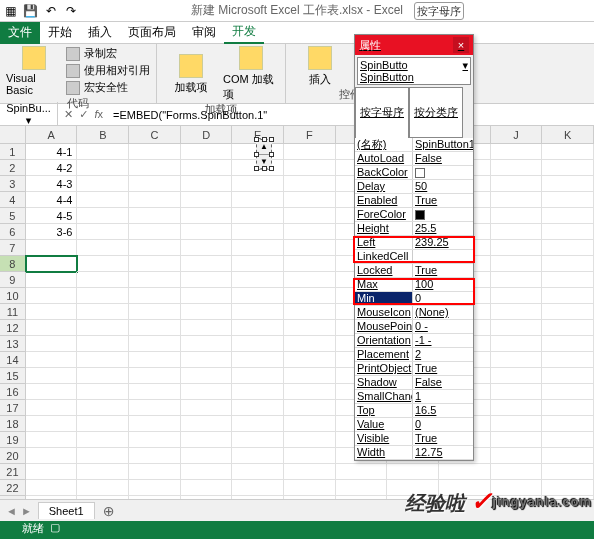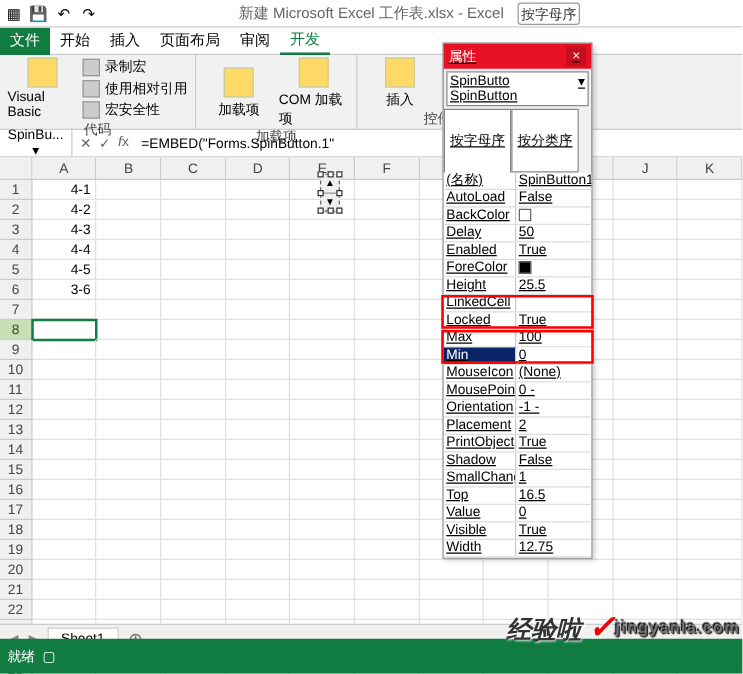--- a/index.html
+++ b/index.html
@@ -54,21 +54,21 @@
 .pval { flex: 1; padding-left: 2px; font-size: 11px; line-height: 13px; overflow: hidden; }
 .prow.sel .pkey { background: #0a246a; color: #fff; }
 .prow.sel .pval { background: #fff; }
 .redbox1 { position: absolute; border: 2px solid red; left: -2px; top: 0; width: 122px; height: 27px; pointer-events: none; }
 .redbox2 { position: absolute; border: 2px solid red; left: -2px; top: 0; width: 122px; height: 27px; pointer-events: none; }
 .pwrap { position: relative; }
 .sheet-tabs { position: absolute; bottom: 18px; left: 0; right: 0; height: 22px; display: flex; align-items: center; border-top: 1px solid #ccc; background: #f0f0f0; }
 .stab-nav { display: flex; gap: 4px; padding: 0 6px; color: #888; }
 .stab { border: 1px solid #ccc; border-bottom: none; background: #fff; padding: 2px 10px; font-size: 11px; }
 .stab-add { padding: 0 8px; font-size: 14px; color: #666; }
-.status-bar { position: absolute; bottom: 0; left: 0; right: 0; height: 28px; background: #107c41; color: #fff; font-size: 11px; display: flex; align-items: center; padding: 0 6px; gap: 6px; }
+.status-bar { position: absolute; bottom: 0; left: 0; right: 0; height: 18px; background: #107c41; color: #fff; font-size: 11px; display: flex; padding: 0 22px; gap: 6px; }
 .watermark { position: absolute; right: 2px; bottom: 22px; display: flex; align-items: center; }
 .wm-main { font-size: 20px; font-weight: bold; color: #333; font-style: italic; text-shadow: 1px 1px 2px #fff; }
 .wm-main .ck { color: #e00; font-size: 26px; }
 .wm-sub { font-size: 13px; color: #737373; text-shadow: 1px 1px 1px #000, -1px -1px 1px #000; font-weight: bold; letter-spacing: 1px; }
 .swatch { width: 10px; height: 10px; border: 1px solid #666; display: inline-block; margin-right: 2px; vertical-align: middle; }
 .swatch.white { background: #fff; }
 .swatch.black { background: #000; }
 </style>
 </head>
 <body>
@@ -578,20 +578,24 @@
         <div class="pval"><span class="swatch black"></span>&amp;H8000001</div>
       </div>
       <div class="prow">
         <div class="pkey">Height</div>
         <div class="pval">25.5</div>
       </div>
       <div class="pwrap">
         <div class="redbox1"></div>
       </div>
       <div class="prow">
+        <div class="pkey">Left</div>
+        <div class="pval">239.25</div>
+      </div>
+      <div class="prow">
         <div class="pkey">LinkedCell</div>
         <div class="pval"></div>
       </div>
       <div class="prow">
         <div class="pkey">Locked</div>
         <div class="pval">True</div>
       </div>
       <div class="pwrap">
         <div class="redbox2"></div>
       </div>

